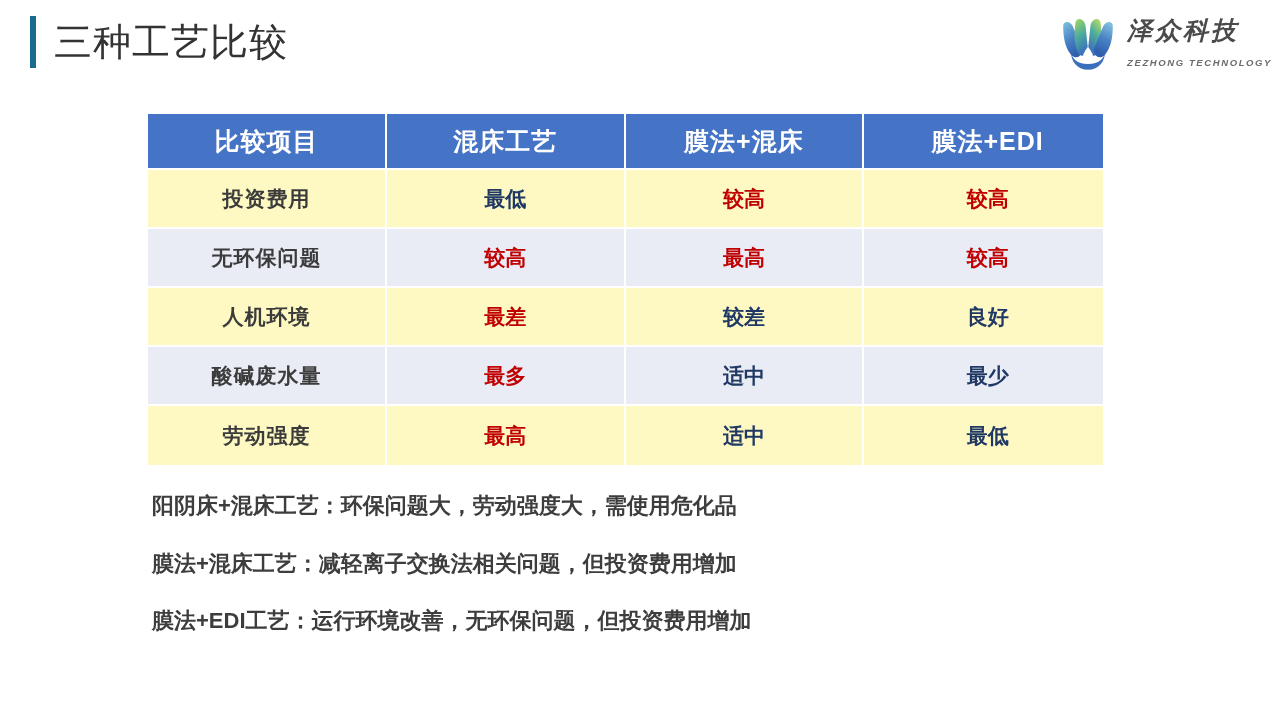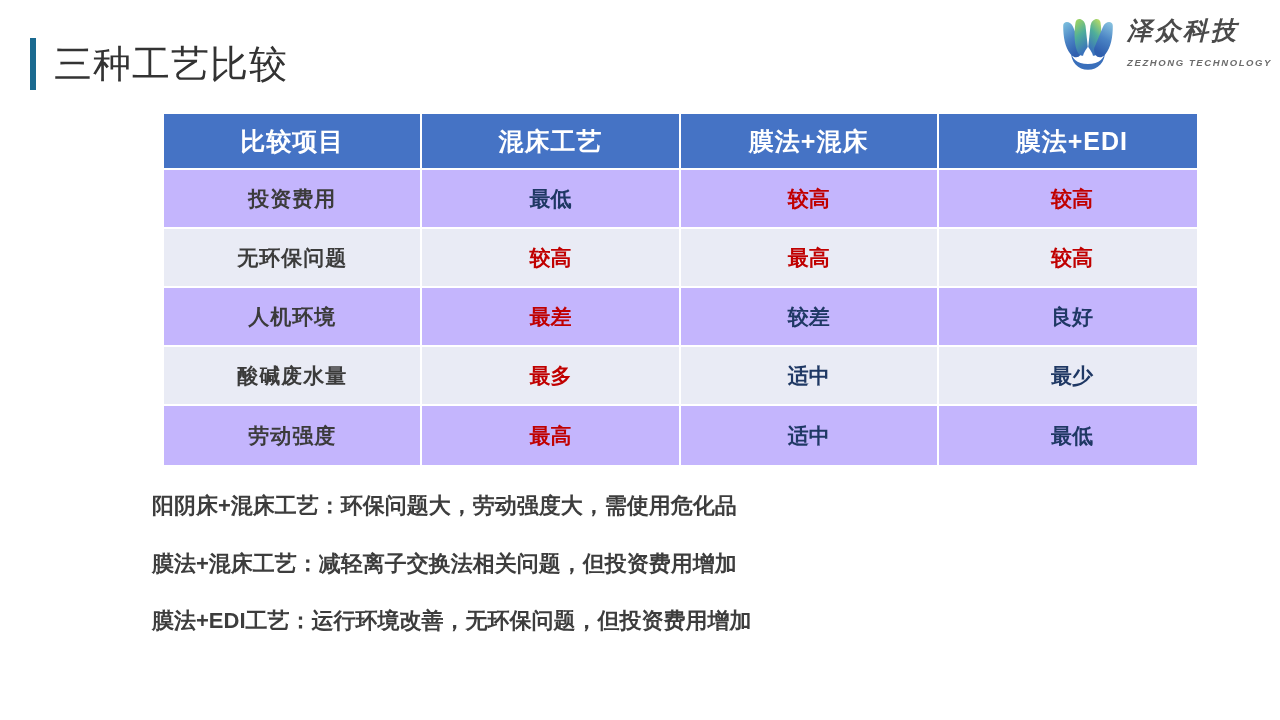--- a/index.html
+++ b/index.html
@@ -11,21 +11,21 @@
   }
   .slide {
     position: relative;
     width: 1280px; height: 720px;
     background: #ffffff;
   }
 
   
   .title-block {
     position: absolute;
-    left: 30px; top: 38px;
+    left: 30px; top: 16px;
     display: flex;
     align-items: center;
   }
   .title-bar {
     width: 6px; height: 52px;
     background: #1a6a90;
     margin-right: 18px;
     flex: 0 0 auto;
   }
   .title-text {
@@ -54,22 +54,22 @@
   }
   .logo-en {
     font-size: 9.5px; font-weight: bold; color: #6b6b6b;
     letter-spacing: 1.6px; line-height: 1.3; white-space: nowrap;
     margin-top: 12px;
   }
 
   
   .table-wrap {
     position: absolute;
-    left: 164px; top: 114px;
-    width: 1033px;
+    left: 148px; top: 114px;
+    width: 955px;
     border-radius: 9px;
   }
   table.compare {
     width: 100%;
     border-collapse: separate;
     border-spacing: 0;
     table-layout: fixed;
   }
   table.compare th, table.compare td {
     text-align: center;
@@ -86,21 +86,21 @@
     font-size: 25px;
     font-weight: bold;
     height: 56px;
     letter-spacing: 1px;
   }
   tbody td {
     height: 59px;
     font-size: 21px;
     font-weight: bold;
   }
-  tbody tr.band-dark td { background: #c4b5fd; }
+  tbody tr.band-dark td { background: #fef9c3; }
   tbody tr.band-light td { background: #e9ebf5; }
 
   td.label { color: #3b3b3b; font-weight: bold; letter-spacing: 1px; }
   td.val-red  { color: #c00000; }
   td.val-blue { color: #1f3864; }
 
   
   .notes {
     position: absolute;
     left: 152px; top: 492px;

